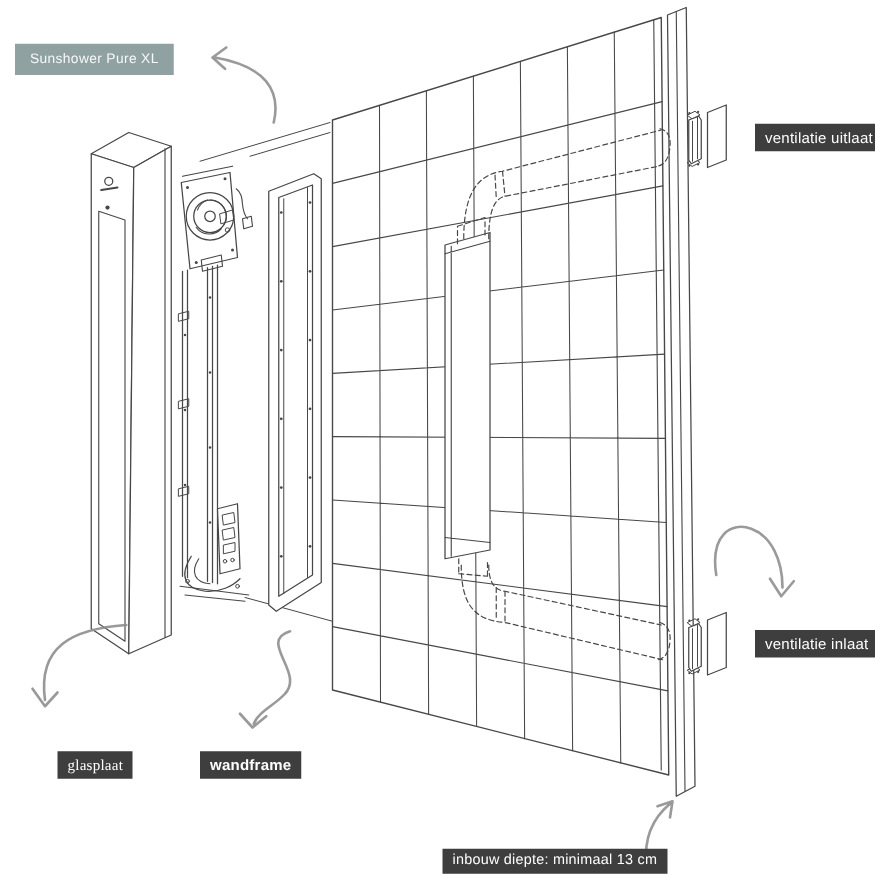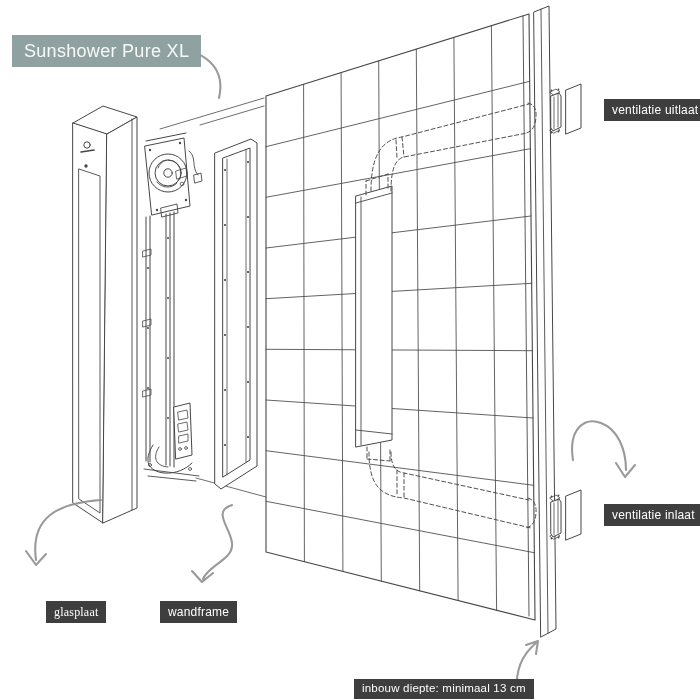--- a/index.html
+++ b/index.html
@@ -21,21 +21,21 @@
   .stage svg{position:absolute;left:0;top:0;color:var(--line-color);}
   #diagram *{fill:none;stroke-linecap:round;stroke-linejoin:round;}
   #diagram .wfill{fill:#ffffff;}
   #diagram .dot{fill:currentColor;stroke:none;}
   .lbl{
     position:absolute;white-space:nowrap;display:inline-block;
     line-height:1;box-sizing:border-box;
   }
   .product-label{
     background:var(--product-label-bg);color:var(--product-label-text);
-    font-size:18px;padding:7px 12px;letter-spacing:.3px;text-align:center;
+    font-size:11px;padding:7px 12px;letter-spacing:.3px;text-align:center;
   }
   .dark-label{
     background:var(--dark-label-bg);color:var(--dark-label-text);
     font-size:12px;padding:5px 8px;letter-spacing:.2px;
   }
   .depth-label{font-size:11.5px;padding:4px 8px;}
 </style>
 </head>
 <body>
 
@@ -180,17 +180,17 @@
 </svg>
 
 <div class="lbl product-label" style="left:12px;top:35px;">Sunshower Pure XL</div>
 
 <div class="lbl dark-label" style="left:604px;top:99px;">ventilatie uitlaat</div>
 
 <div class="lbl dark-label" style="left:604px;top:504px;">ventilatie inlaat</div>
 
 <div class="lbl dark-label" style="left:46px;top:601px;font-family:Liberation Serif, serif;">glasplaat</div>
 
-<div class="lbl dark-label" style="left:160px;top:601px;">wandframe</div>
+<div class="lbl dark-label" style="left:160px;top:601px;font-weight:bold;">wandframe</div>
 
 <div class="lbl dark-label depth-label" style="left:354px;top:679px;">inbouw diepte: minimaal 13 cm</div>
 
 </div>
 
 </body></html>

